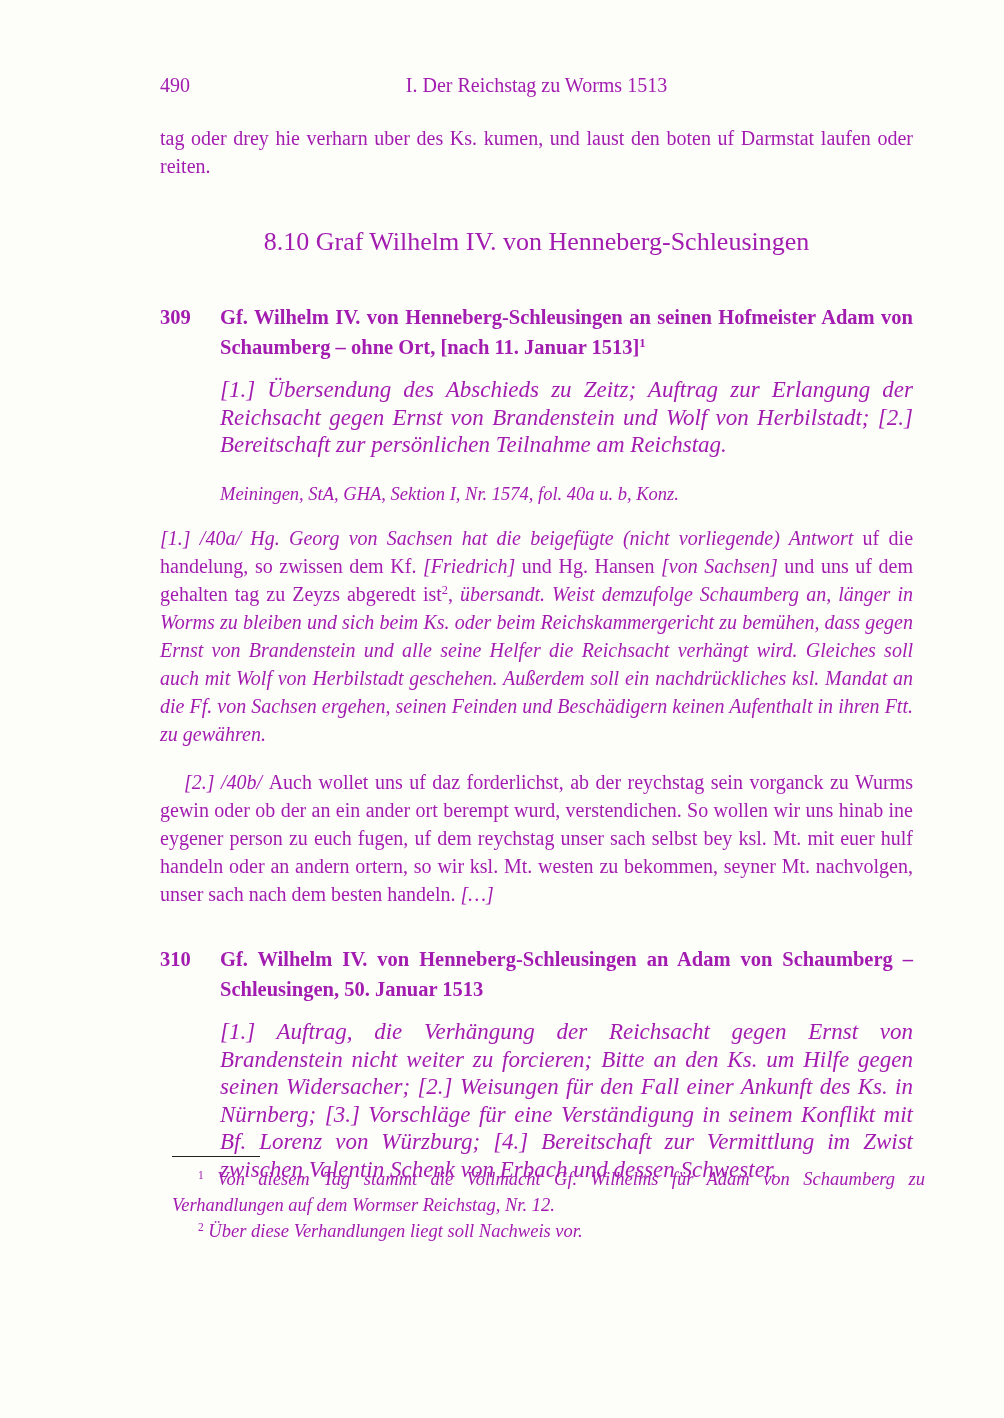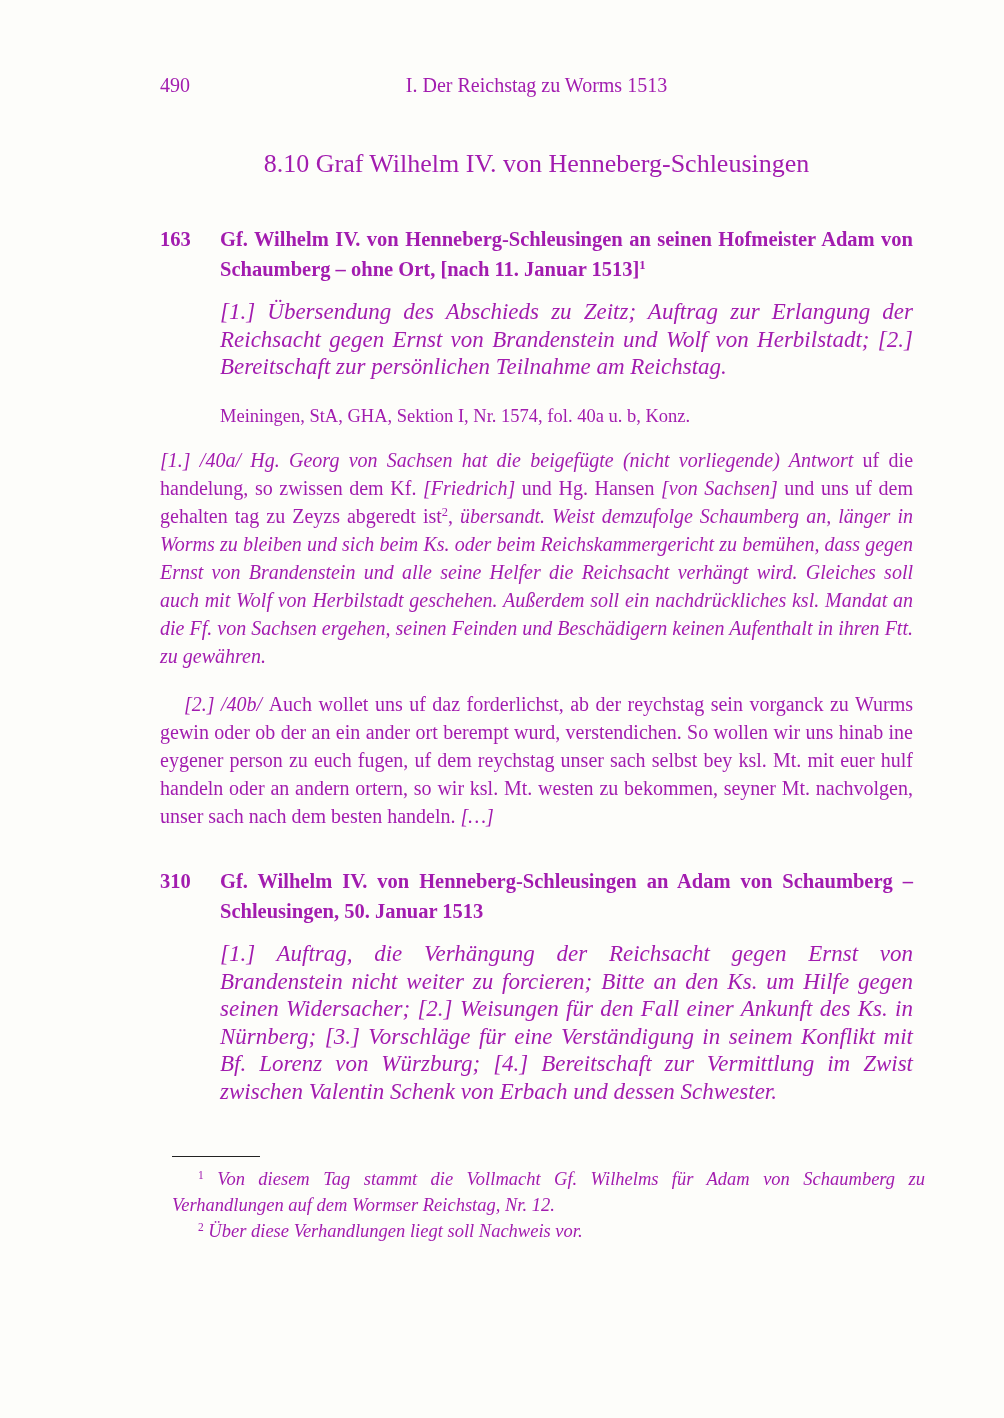--- a/index.html
+++ b/index.html
@@ -51,20 +51,21 @@
   .summary {
     margin-top: 14px;
     font-size: 23px;
     line-height: 27.5px;
     font-style: italic;
     text-align: justify;
   }
   .source {
     margin-top: 12px;
     font-size: 18.5px;
+    font-style: italic;
     line-height: 24px;
   }
   .body-para {
     font-size: 20px;
     line-height: 28px;
     text-align: justify;
   }
   .body-para.first { margin-top: 13px; }
   .body-para.para-indent { text-indent: 24px; }
   .it { font-style: italic; }
@@ -97,25 +98,26 @@
 <body>
 
 <div class="page">
   <div class="content">
 
     <div class="header">
       <span class="page-num">490</span>
       <div class="running">I. Der Reichstag zu Worms 1513</div>
     </div>
 
+    <p class="intro">tag oder drey hie verharn uber des Ks. kumen, und laust den boten uf Darmstat laufen oder reiten.</p>
 
     <h2 class="section-heading">8.10 Graf Wilhelm IV. von Henneberg-Schleusingen</h2>
 
     <div class="entry-head e309">
-      <span class="entry-num">163</span>
+      <span class="entry-num">309</span>
       <span class="entry-title"><span>Gf. Wilhelm IV. von Henneberg-Schleusingen an seinen Hofmeister Adam von Schaumberg – ohne Ort, [nach 11. Januar 1513]</span><sup>1</sup></span>
     </div>
 
     <p class="summary indent-block">[1.] Übersendung des Abschieds zu Zeitz; Auftrag zur Erlangung der Reichsacht gegen Ernst von Brandenstein und Wolf von Herbilstadt; [2.] Bereitschaft zur persönlichen Teilnahme am Reichstag.</p>
 
     <p class="source indent-block">Meiningen, StA, GHA, Sektion I, Nr. 1574, fol. 40a u. b, Konz.</p>
 
     <p class="body-para first"><span class="it">[1.] /40a/ Hg. Georg von Sachsen hat die beigefügte (nicht vorliegende) Antwort </span><span>uf die handelung, so zwissen dem Kf. </span><span class="it">[Friedrich]</span><span> und Hg. Hansen </span><span class="it">[von Sachsen]</span><span> und uns uf dem gehalten tag zu Zeyzs abgeredt ist</span><sup>2</sup><span>, </span><span class="it">übersandt. Weist demzufolge Schaumberg an, länger in Worms zu bleiben und sich beim Ks. oder beim Reichskammergericht zu bemühen, dass gegen Ernst von Brandenstein und alle seine Helfer die Reichsacht verhängt wird. Gleiches soll auch mit Wolf von Herbilstadt geschehen. Außerdem soll ein nachdrückliches ksl. Mandat an die Ff. von Sachsen ergehen, seinen Feinden und Beschädigern keinen Aufenthalt in ihren Ftt. zu gewähren.</span></p>
 
     <p class="body-para para-indent"><span class="it">[2.] /40b/ </span><span>Auch wollet uns uf daz forderlichst, ab der reychstag sein vorganck zu Wurms gewin oder ob der an ein ander ort berempt wurd, verstendichen. So wollen wir uns hinab ine eygener person zu euch fugen, uf dem reychstag unser sach selbst bey ksl. Mt. mit euer hulf handeln oder an andern ortern, so wir ksl. Mt. westen zu bekommen, seyner Mt. nachvolgen, unser sach nach dem besten handeln. </span><span class="it">[…]</span></p>

